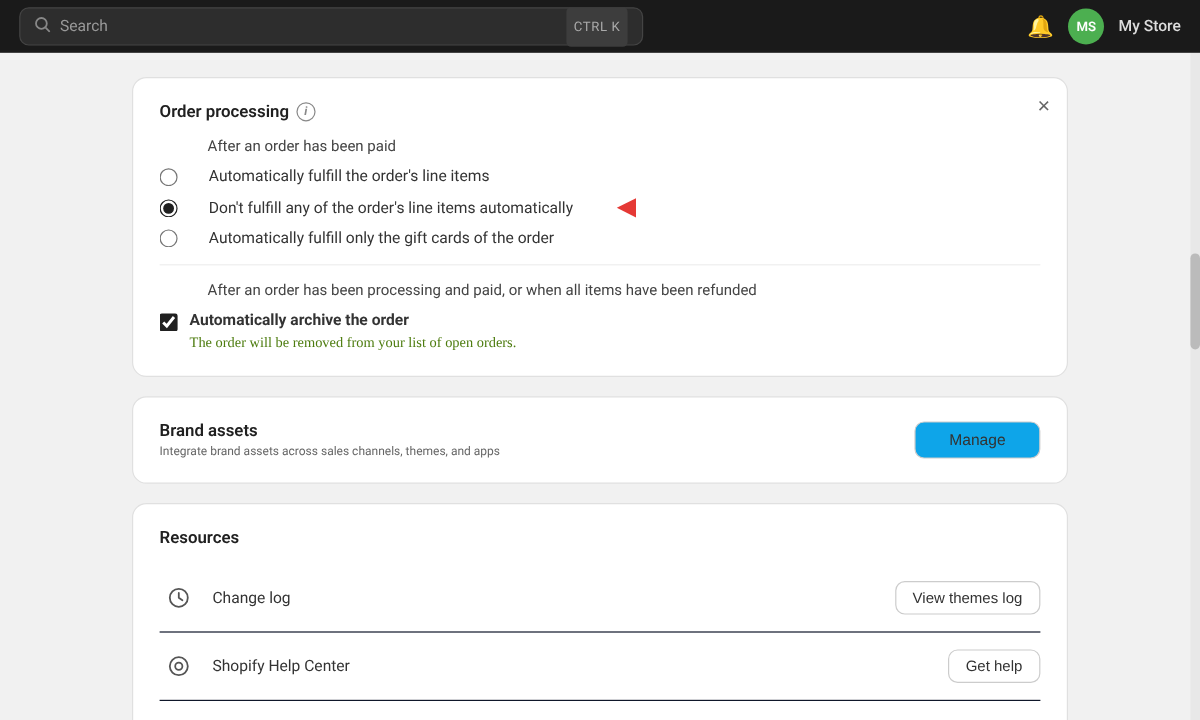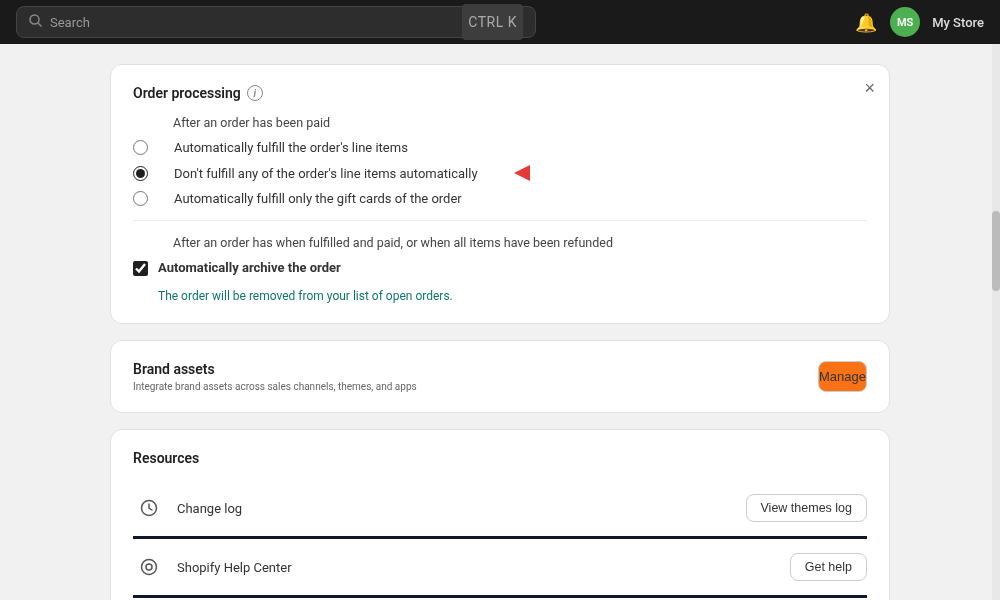--- a/index.html
+++ b/index.html
@@ -35,21 +35,21 @@
       max-width: 520px;
     }
     .search-bar .search-icon-svg {
       color: #888;
     }
     .search-shortcut {
       margin-left: auto;
       background: #3d3d3d;
       border-radius: 4px;
       padding: 10px 6px;
-      font-size: 14px;
+      font-size: 11px;
       color: #aaa;
       letter-spacing: 0.5px;
     }
     .nav-right {
       margin-left: auto;
       display: flex;
       align-items: center;
       gap: 12px;
     }
     .bell-icon {
@@ -186,63 +186,64 @@
       cursor: pointer;
       flex-shrink: 0;
     }
     .checkbox-text-block .checkbox-label {
       font-size: 13px;
       color: #333;
       font-weight: 700;
     }
     .checkbox-text-block .checkbox-desc {
       font-size: 12px;
-      color: #0f766e;
-      margin-top: 14px;
+      color: #4d7c0f;
+      margin-top: 3px;
+      font-family: Liberation Serif, serif;
     }
 
     
     .brand-card {
       display: flex;
       align-items: center;
       justify-content: space-between;
     }
     .brand-text .brand-title {
       font-size: 14px;
       font-weight: 600;
       color: #202020;
       margin-bottom: 4px;
     }
     .brand-text .brand-desc {
       font-size: 10px;
       color: #666;
     }
     .manage-btn {
-      background: #f97316;
+      background: #0ea5e9;
       border: 1px solid #ccc;
       border-radius: 8px;
-      padding: 7px 0;
+      padding: 7px 28px;
       font-size: 13px;
       color: #333;
       cursor: pointer;
       font-weight: 500;
     }
 
     
     .resources-title {
       font-size: 14px;
       font-weight: 600;
       color: #202020;
       margin-bottom: 14px;
     }
     .resource-item {
       display: flex;
       align-items: center;
       padding: 12px 0;
-      border-bottom: 3px solid #0f172a;
+      border-bottom: 1px solid #0f172a;
     }
     .resource-item:last-child {
       border-bottom: none;
     }
     .resource-icon {
       width: 32px;
       height: 32px;
       display: flex;
       align-items: center;
       justify-content: center;
@@ -328,21 +329,21 @@
       <span class="arrow-indicator"></span>
     </label>
 
     <label class="radio-option">
       <input type="radio" name="fulfillment" style="">
       <span>Automatically fulfill only the gift cards of the order</span>
     </label>
 
     <div class="divider"></div>
 
-    <p class="section-label">After an order has when fulfilled and paid, or when all items have been refunded</p>
+    <p class="section-label">After an order has been processing and paid, or when all items have been refunded</p>
 
     <label class="checkbox-option">
       <input type="checkbox" checked="" style="">
       <div class="checkbox-text-block">
         <div class="checkbox-label">Automatically archive the order</div>
         <div class="checkbox-desc">The order will be removed from your list of open orders.</div>
       </div>
     </label>
   </div>
 

